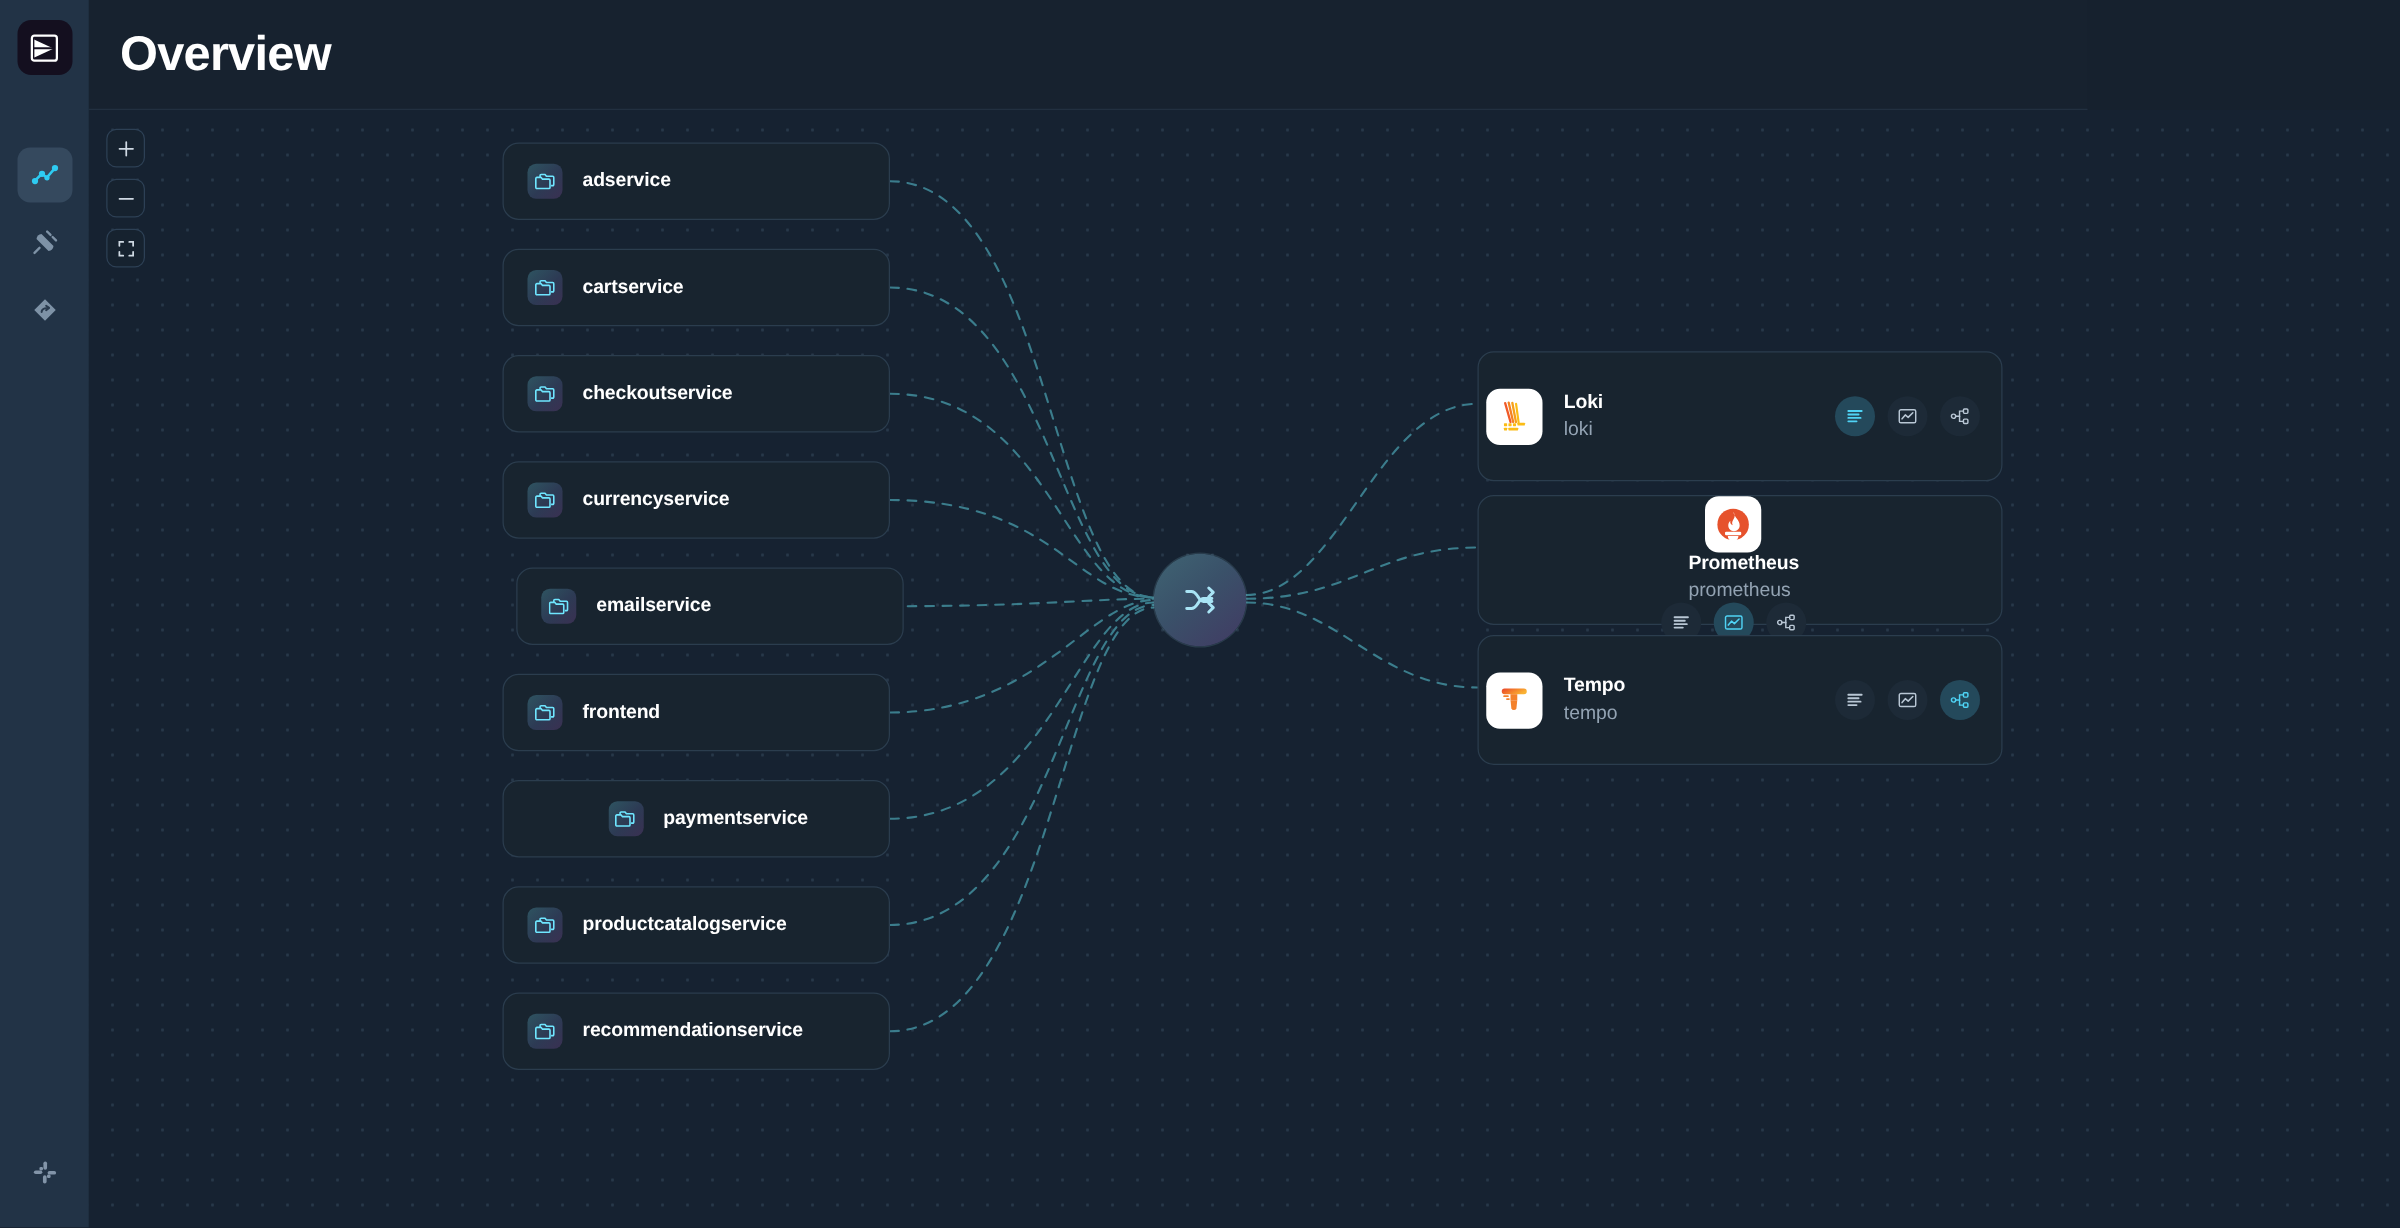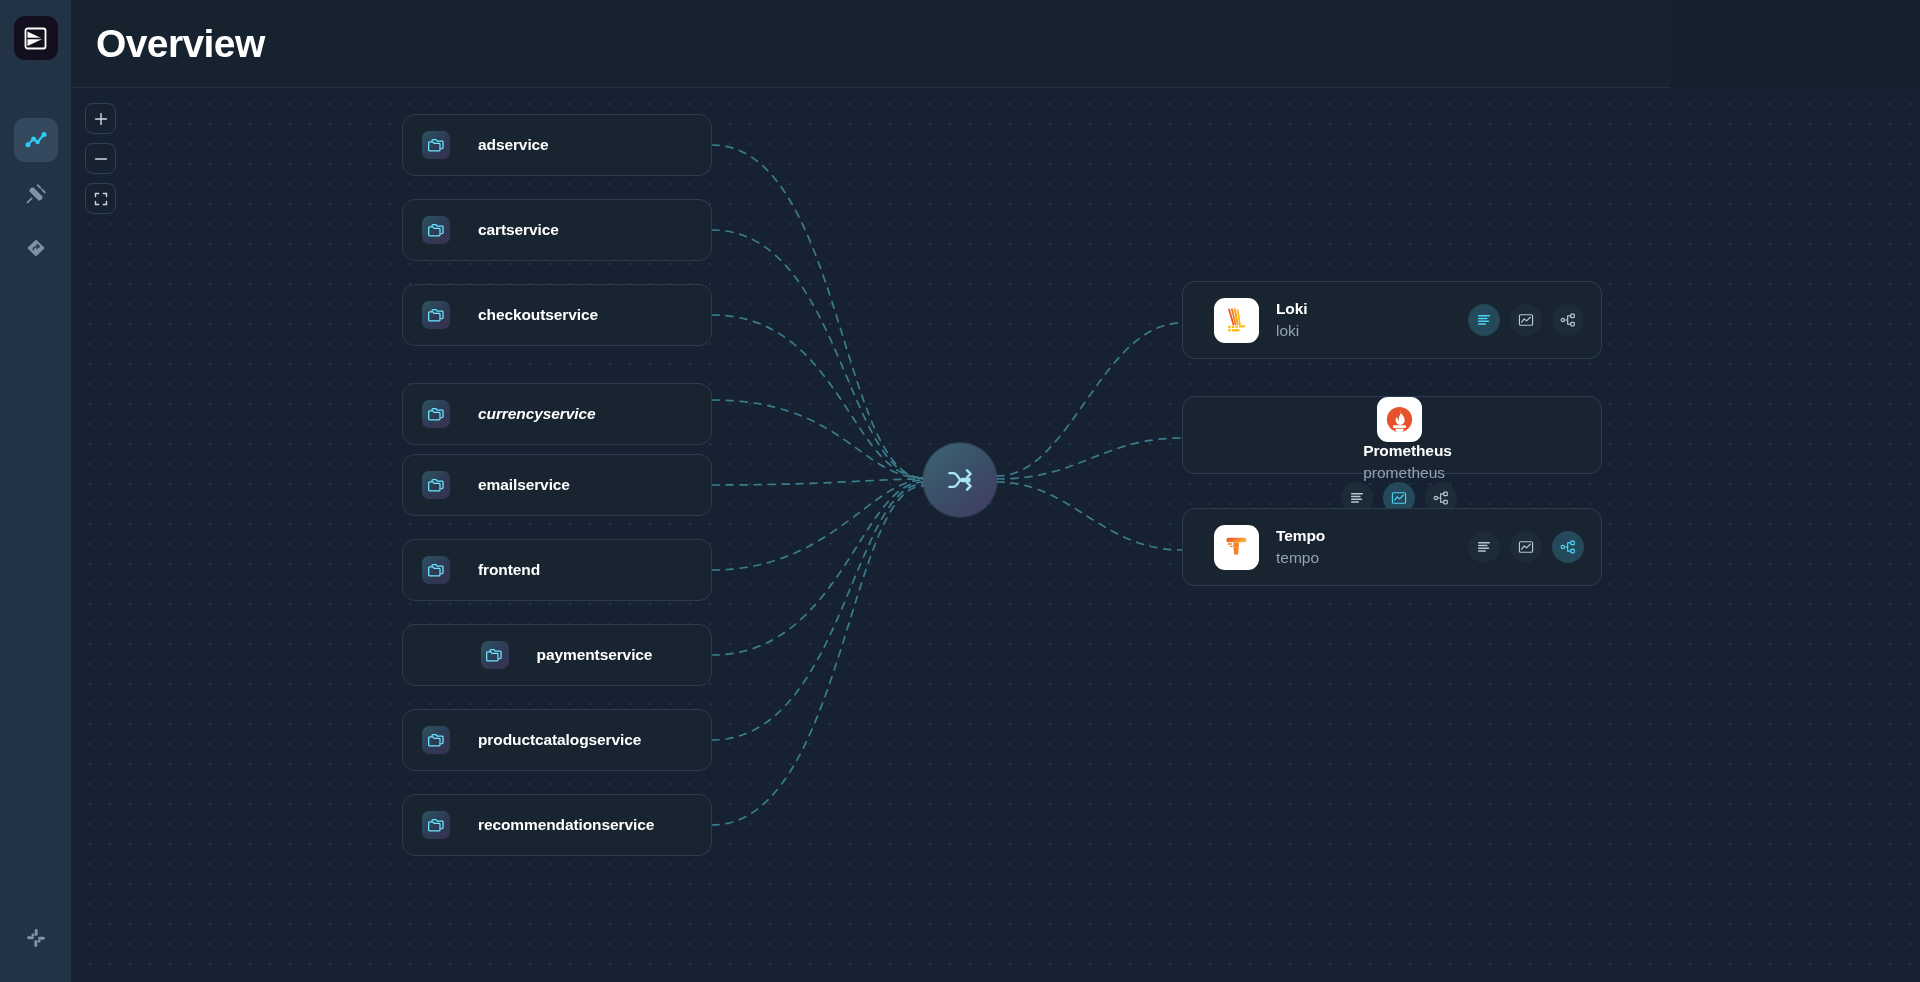--- a/index.html
+++ b/index.html
@@ -87,44 +87,44 @@
     cursor: pointer;
     z-index: 5;
   }
   .svc-ico {
     width: 28px; height: 28px; border-radius: 7px;
     background: linear-gradient(135deg, #2e5461 0%, #2d3a54 55%, #3a3052 100%);
     display: flex; align-items: center; justify-content: center;
     flex: 0 0 auto;
   }
   .svc-label {
-    margin-left: 28px;
+    margin-left: 16px;
     color: #ffffff; font-size: 15.5px; font-weight: 700;
     letter-spacing: -0.1px;
   }
 
   
   .hub {
     position: absolute;
     width: 74px; height: 74px; border-radius: 50%;
     background: linear-gradient(140deg, #3f6473 0%, #3a5169 45%, #413a63 100%);
     display: flex; align-items: center; justify-content: center;
     z-index: 6; cursor: pointer;
     box-shadow: 0 0 0 1px rgba(140,200,220,0.16);
   }
 
   
   .ds {
     position: absolute;
-    width: 420px; height: 78px;
+    width: 420px; height: 104px;
     border-radius: 13px;
     background: #18242f;
     border: 1px solid #2b3d4e;
     display: flex; align-items: center;
-    padding: 0 17px 0 31px;
+    padding: 0 17px 0 6px;
     cursor: pointer; z-index: 5;
   }
   .ds-ico {
     width: 45px; height: 45px; border-radius: 11px;
     background: #ffffff;
     display: flex; align-items: center; justify-content: center;
     flex: 0 0 auto;
   }
   .ds-text { margin-left: 17px; display: flex; flex-direction: column; gap: 4px; flex: 1 1 auto; }
   .ds-name { color: #ffffff; font-size: 15.5px; font-weight: 700; letter-spacing: -0.1px; }
@@ -271,32 +271,32 @@
       <span class="svc-ico">
         <svg width="17" height="17" viewBox="0 0 18 18">
             <g fill="none" stroke="#6fe6ff" stroke-width="1.35" stroke-linejoin="round">
               <path d="M1.6 5.2 h3.6 l1.2 1.5 h5.4 a.9.9 0 0 1 .9.9 v6.1 a.9.9 0 0 1 -.9.9 H1.6 a.9.9 0 0 1 -.9-.9 V6.1 a.9.9 0 0 1 .9-.9 z"></path>
               <path d="M4.3 5.1 V3.7 a.9.9 0 0 1 .9-.9 h3.3 l1.2 1.5 h5.3 a.9.9 0 0 1 .9.9 v6.1 a.9.9 0 0 1 -.9.9 h-1.4"></path>
             </g>
           </svg>
       </span>
       <span class="svc-label">checkoutservice</span>
     </div>
-    <div class="svc" style="left:331px; top:295px;font-style:italic;">
+    <div class="svc" style="left:331px; top:281px;">
       <span class="svc-ico">
         <svg width="17" height="17" viewBox="0 0 18 18">
             <g fill="none" stroke="#6fe6ff" stroke-width="1.35" stroke-linejoin="round">
               <path d="M1.6 5.2 h3.6 l1.2 1.5 h5.4 a.9.9 0 0 1 .9.9 v6.1 a.9.9 0 0 1 -.9.9 H1.6 a.9.9 0 0 1 -.9-.9 V6.1 a.9.9 0 0 1 .9-.9 z"></path>
               <path d="M4.3 5.1 V3.7 a.9.9 0 0 1 .9-.9 h3.3 l1.2 1.5 h5.3 a.9.9 0 0 1 .9.9 v6.1 a.9.9 0 0 1 -.9.9 h-1.4"></path>
             </g>
           </svg>
       </span>
       <span class="svc-label">currencyservice</span>
     </div>
-    <div class="svc" style="left:331px; top:366px;">
+    <div class="svc" style="left:342px; top:366px;">
       <span class="svc-ico">
         <svg width="17" height="17" viewBox="0 0 18 18">
             <g fill="none" stroke="#6fe6ff" stroke-width="1.35" stroke-linejoin="round">
               <path d="M1.6 5.2 h3.6 l1.2 1.5 h5.4 a.9.9 0 0 1 .9.9 v6.1 a.9.9 0 0 1 -.9.9 H1.6 a.9.9 0 0 1 -.9-.9 V6.1 a.9.9 0 0 1 .9-.9 z"></path>
               <path d="M4.3 5.1 V3.7 a.9.9 0 0 1 .9-.9 h3.3 l1.2 1.5 h5.3 a.9.9 0 0 1 .9.9 v6.1 a.9.9 0 0 1 -.9.9 h-1.4"></path>
             </g>
           </svg>
       </span>
       <span class="svc-label">emailservice</span>
     </div>

